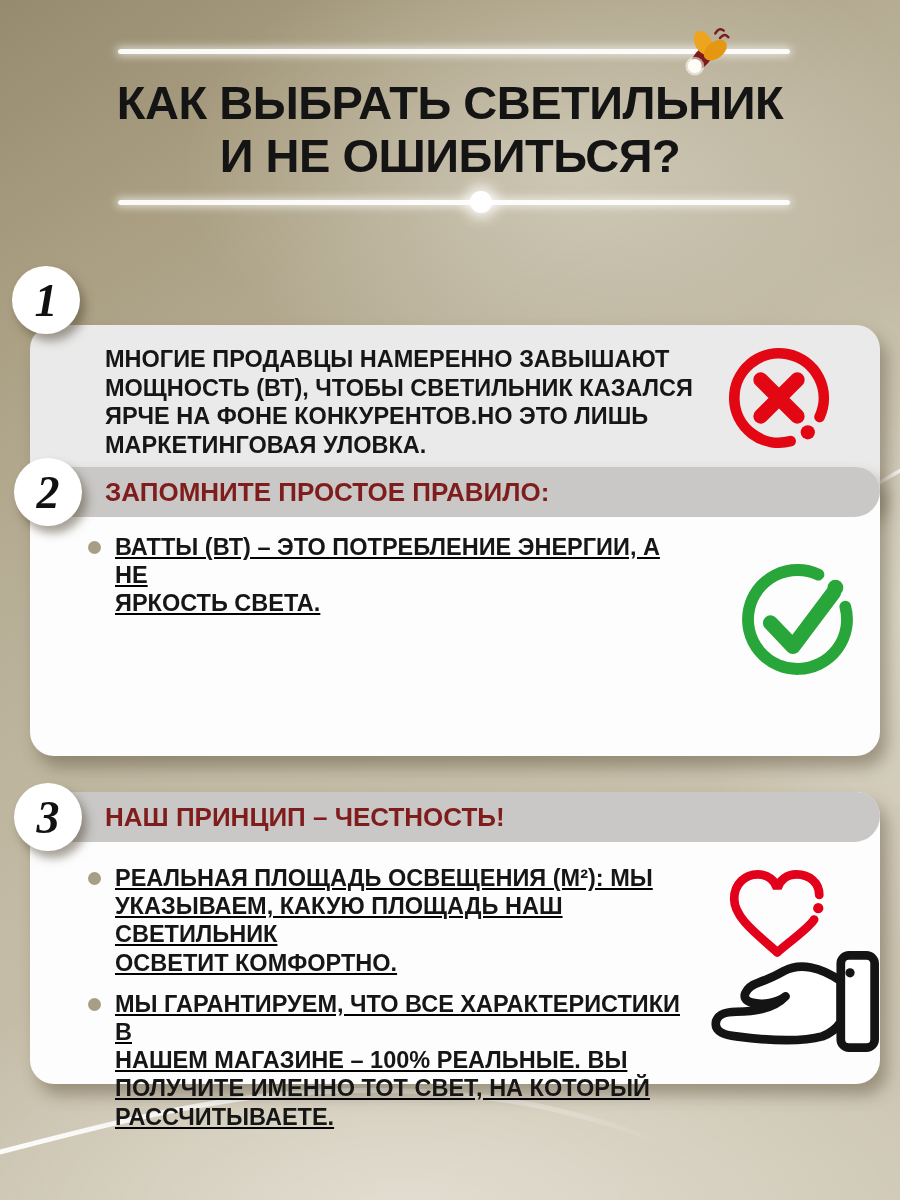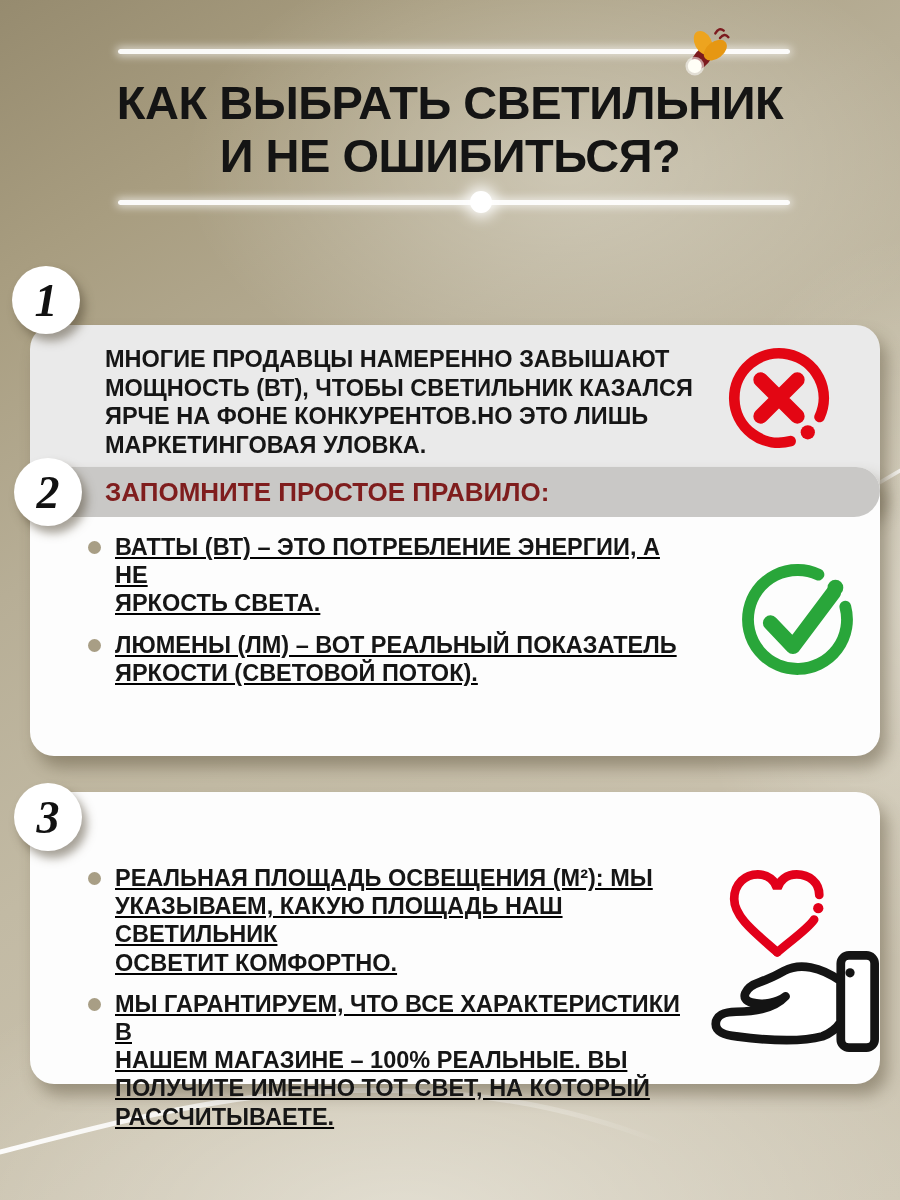--- a/index.html
+++ b/index.html
@@ -111,39 +111,37 @@
   <section class="card card-2">
     <div class="band">
       <h2 class="band-label">ЗАПОМНИТЕ ПРОСТОЕ ПРАВИЛО:</h2>
     </div>
     <ul class="bullets">
       <li class="bullet">
         <span class="bullet-dot"></span>
         <span class="bullet-text">ВАТТЫ (ВТ) – ЭТО ПОТРЕБЛЕНИЕ ЭНЕРГИИ, А НЕ
 ЯРКОСТЬ СВЕТА.</span>
       </li>
-      <li class="bullet">
-        <span class="bullet-dot"></span>
-        <span class="bullet-text">ЛЮМЕНЫ (ЛМ) – ВОТ РЕАЛЬНЫЙ ПОКАЗАТЕЛЬ
-ЯРКОСТИ (СВЕТОВОЙ ПОТОК).</span>
-      </li>
     </ul>
     <div class="side-icon icon-check">
       <svg width="135" height="135" viewBox="0 0 120 120">
         <path d="M 102.5 48.6 A 44 44 0 1 1 78.6 20.1" stroke="#29a63a" stroke-width="10.5" fill="none" stroke-linecap="round"></path>
         <circle cx="93.7" cy="31.7" r="7" fill="#29a63a"></circle>
         <path d="M 36 63 L 56 84 L 92 36" stroke="#29a63a" stroke-width="13.5" fill="none" stroke-linecap="round" stroke-linejoin="round"></path>
       </svg>
     </div>
   </section>
   <div class="num-circle num-2">
     <span>2</span>
   </div>
 
   <section class="card card-3">
+    <div class="band">
+      <h2 class="band-label">НАШ ПРИНЦИП – ЧЕСТНОСТЬ!</h2>
+    </div>
     <ul class="bullets">
       <li class="bullet">
         <span class="bullet-dot"></span>
         <span class="bullet-text">РЕАЛЬНАЯ ПЛОЩАДЬ ОСВЕЩЕНИЯ (М²): МЫ
 УКАЗЫВАЕМ, КАКУЮ ПЛОЩАДЬ НАШ СВЕТИЛЬНИК
 ОСВЕТИТ КОМФОРТНО.</span>
       </li>
       <li class="bullet">
         <span class="bullet-dot"></span>
         <span class="bullet-text">МЫ ГАРАНТИРУЕМ, ЧТО ВСЕ ХАРАКТЕРИСТИКИ В

